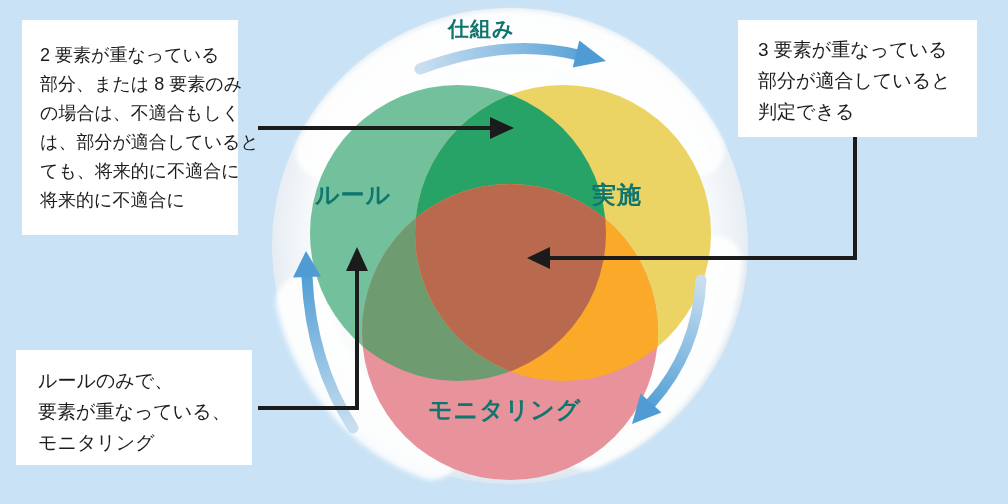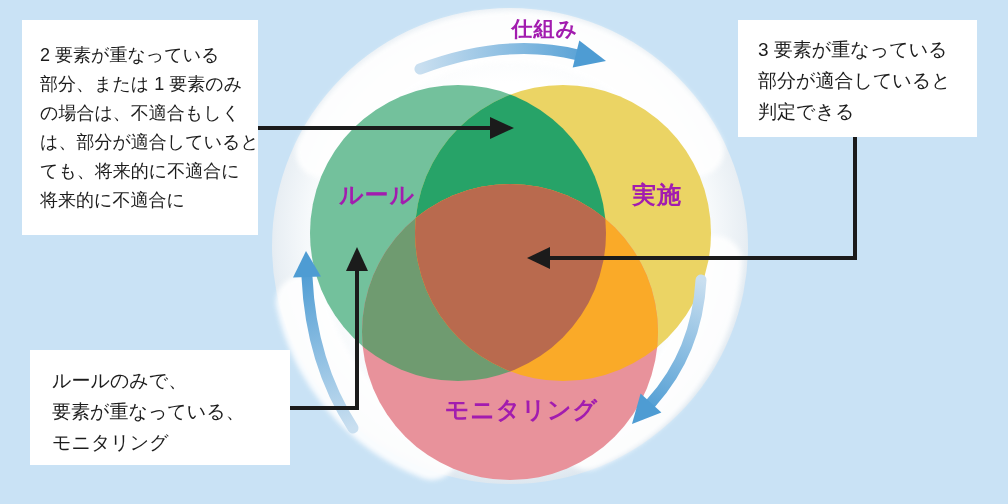--- a/index.html
+++ b/index.html
@@ -16,28 +16,28 @@
   .stage svg{position:absolute;left:0;top:0;}
   .callout{
     position:absolute;
     background:#ffffff;
     box-sizing:border-box;
     color:#1C1C1C;
     font-size:18px;
     z-index:5;
   }
   .callout .line{white-space:nowrap;}
-  .callout-left{left:22px;top:20px;width:236px;height:215px;padding:21px 8px 0 18px;line-height:29px;}
+  .callout-left{left:22px;top:20px;width:216px;height:215px;padding:21px 8px 0 18px;line-height:29px;}
   .callout-right{left:738px;top:20px;width:239px;height:117px;padding:14px 10px 0 20px;line-height:31px;font-size:19px;}
-  .callout-bottom{left:30px;top:350px;width:260px;height:115px;padding:15px 0 0 22px;line-height:31px;font-size:19px;}
+  .callout-bottom{left:16px;top:350px;width:236px;height:115px;padding:15px 0 0 22px;line-height:31px;font-size:19px;}
   .diagram-label{
     position:absolute;
-    color:#a21caf;
+    color:#0f766e;
     font-weight:bold;
-    text-align:right;
+    text-align:left;
     z-index:4;
     letter-spacing:1px;
   }
   .label-title{left:448px;top:15px;width:130px;font-size:21px;}
   .label-rules{left:315px;top:179px;width:100px;font-size:24px;}
   .label-impl{left:592px;top:179px;width:90px;font-size:24px;}
   .label-monitor{left:428px;top:394px;width:170px;font-size:24px;}
 </style>
 </head>
 <body>
@@ -117,21 +117,21 @@
     </g>
   </svg>
 
   <div class="diagram-label label-title">仕組み</div>
   <div class="diagram-label label-rules">ルール</div>
   <div class="diagram-label label-monitor">モニタリング</div>
   <div class="diagram-label label-impl">実施</div>
 
   <div class="callout callout-left">
     <div class="line">2 要素が重なっている</div>
-    <div class="line">部分、または 1 要素のみ</div>
+    <div class="line">部分、または 8 要素のみ</div>
     <div class="line">の場合は、不適合もしく</div>
     <div class="line">は、部分が適合していると</div>
     <div class="line">ても、将来的に不適合に</div>
     <div class="line">将来的に不適合に</div>
   </div>
 
   <div class="callout callout-right">
     <div class="line">3 要素が重なっている</div>
     <div class="line">部分が適合していると</div>
     <div class="line">判定できる</div>

